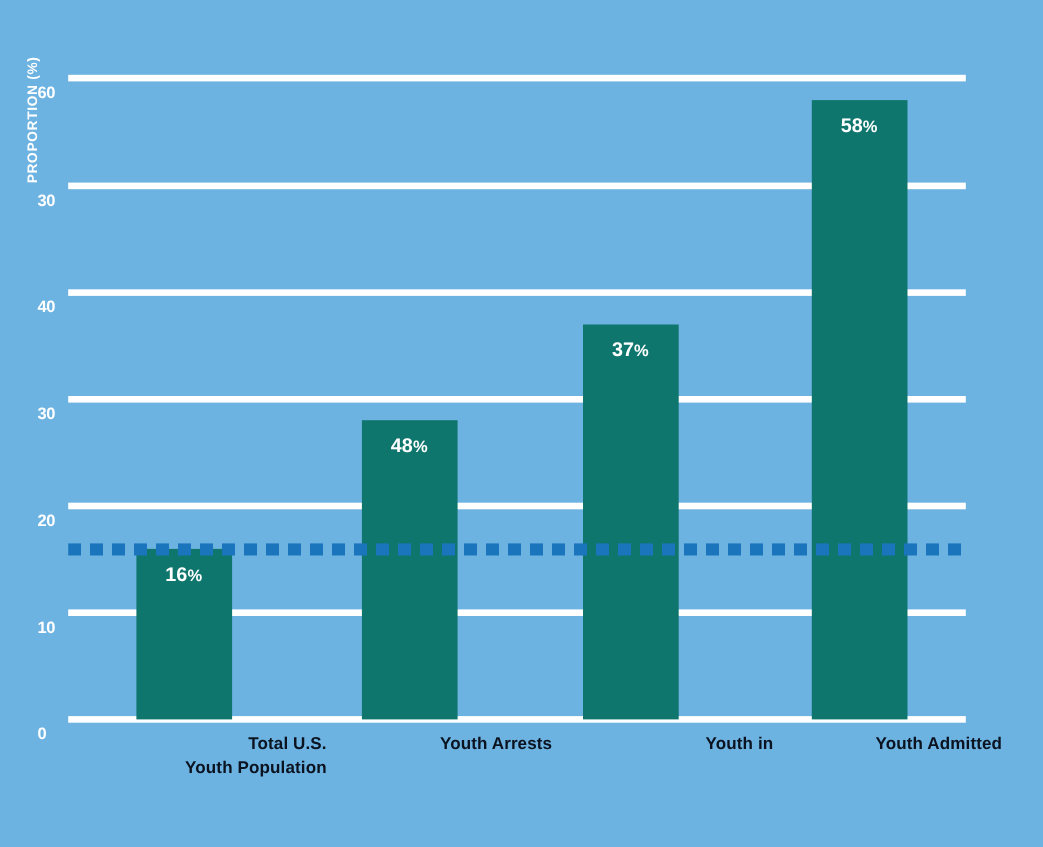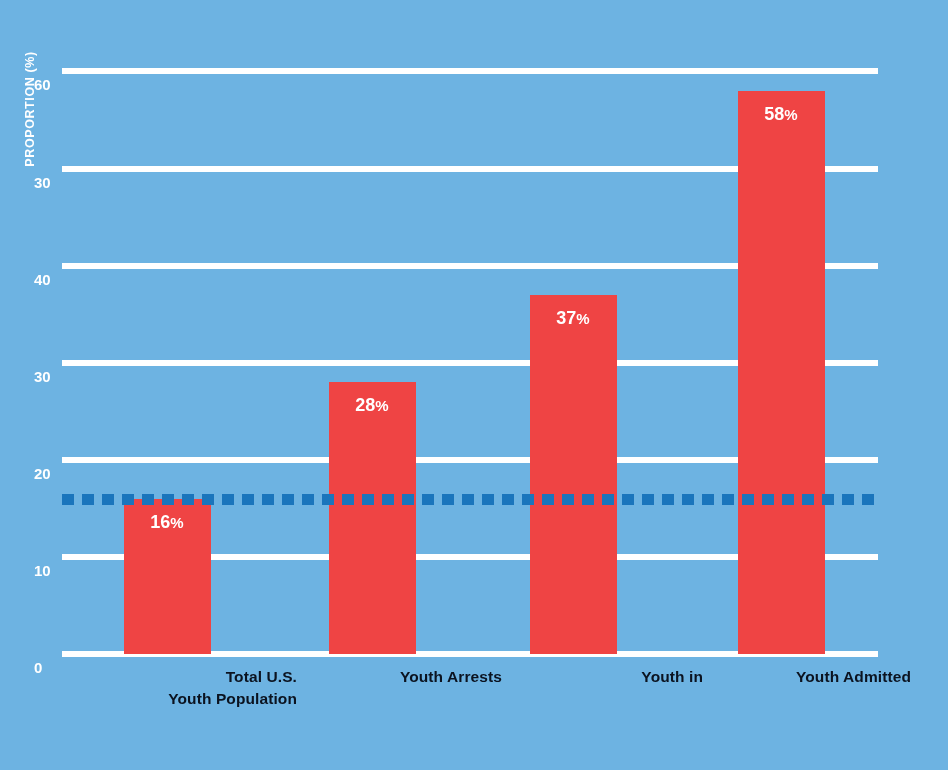--- a/index.html
+++ b/index.html
@@ -72,21 +72,21 @@
     font-stretch: condensed;
     letter-spacing: -0.2px;
     line-height: 1;
     text-align: left;
     margin-left: 27px;
   }
 
   
   .bar {
     position: absolute;
-    background: #ef4444;
+    background: #0f766e;
     bottom: 0;
   }
   .bar-value {
     position: absolute;
     top: 14px;
     left: 0;
     width: 100%;
     text-align: center;
     color: #ffffff;
     font-size: 18px;
@@ -155,21 +155,21 @@
         <div class="tick-label" style="top: 316.71px; left: -55px; width: 48px;">30</div>
         <div class="tick-label" style="top: 219.613px; left: -55px; width: 48px;">40</div>
         <div class="tick-label" style="top: 122.516px; left: -55px; width: 48px;">30</div>
         <div class="tick-label" style="top: 25.4194px; left: -55px; width: 48px;">60</div>
       </div>
     <div id="bars">
         <div class="bar" style="left: 61.5px; width: 87px; height: 155.355px;">
           <div class="bar-value"><span>16</span><span class="pct">%</span></div>
         </div>
         <div class="bar" style="left: 266.5px; width: 87px; height: 271.871px;">
-          <div class="bar-value"><span>28</span><span class="pct">%</span></div>
+          <div class="bar-value"><span>48</span><span class="pct">%</span></div>
         </div>
         <div class="bar" style="left: 467.5px; width: 87px; height: 359.258px;">
           <div class="bar-value"><span>37</span><span class="pct">%</span></div>
         </div>
         <div class="bar" style="left: 675.5px; width: 87px; height: 563.161px;">
           <div class="bar-value"><span>58</span><span class="pct">%</span></div>
         </div>
       </div>
     <div id="reference-line" style="top: 441.645px;"></div>
   </div>

